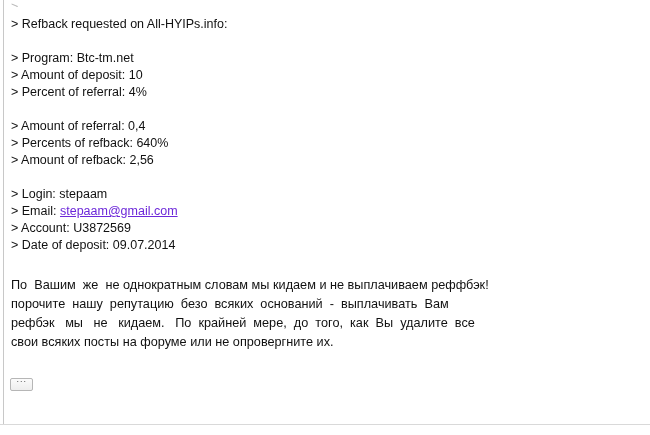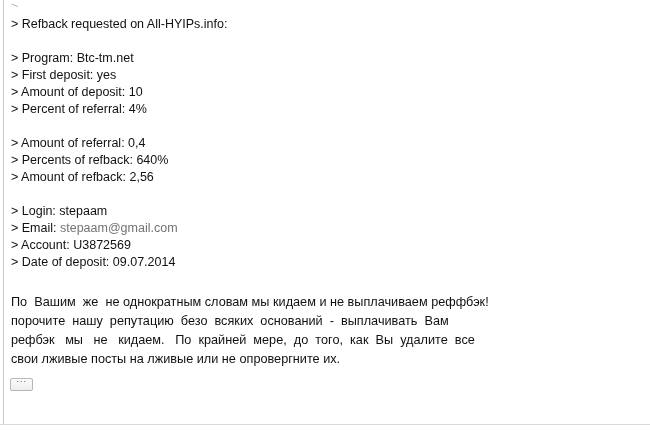--- a/index.html
+++ b/index.html
@@ -54,21 +54,22 @@
   .line {
     font-size: 12.5px;
     line-height: 17px;
     color: #111111;
     white-space: pre;
   }
   .spacer {
     height: 17px;
   }
   .link {
-    color: #737373;
+    color: #6d28d9;
+    text-decoration: underline;
     cursor: pointer;
   }
   .ru-block {
     margin-top: 22px;
     width: 484px;
     font-size: 12.7px;
     line-height: 19px;
     color: #111111;
     text-align: justify;
   }
@@ -119,42 +120,41 @@
 
   <div class="clipped-top">&gt; ------------------------------------</div>
 
   <div class="content">
 
     <div class="line">&gt; Refback requested on All-HYIPs.info:</div>
 
     <div class="spacer"></div>
 
     <div class="line">&gt; Program: Btc-tm.net</div>
-    <div class="line">&gt; First deposit: yes</div>
     <div class="line">&gt; Amount of deposit: 10</div>
     <div class="line">&gt; Percent of referral: 4%</div>
 
     <div class="spacer"></div>
 
     <div class="line">&gt; Amount of referral: 0,4</div>
     <div class="line">&gt; Percents of refback: 640%</div>
     <div class="line">&gt; Amount of refback: 2,56</div>
 
     <div class="spacer"></div>
 
     <div class="line">&gt; Login: stepaam</div>
     <div class="line"><span>&gt; Email: </span><span class="link">stepaam@gmail.com</span></div>
     <div class="line">&gt; Account: U3872569</div>
     <div class="line">&gt; Date of deposit: 09.07.2014</div>
 
     <div class="ru-block">
       <span class="ru-line">По  Вашим  же  не однократным словам мы кидаем и не выплачиваем реффбэк!</span>
       <span class="ru-line">порочите  нашу  репутацию  безо  всяких  оснований  -  выплачивать  Вам</span>
       <span class="ru-line">рефбэк   мы   не   кидаем.   По  крайней  мере,  до  того,  как  Вы  удалите  все</span>
-      <span class="ru-line">свои лживые посты на лживые или не опровергните их.</span>
+      <span class="ru-line">свои всяких посты на форуме или не опровергните их.</span>
     </div>
 
   </div>
 
   <div class="ellipsis-btn">
     <span>···</span>
   </div>
 
   <div class="bottom-rule"></div>
 

